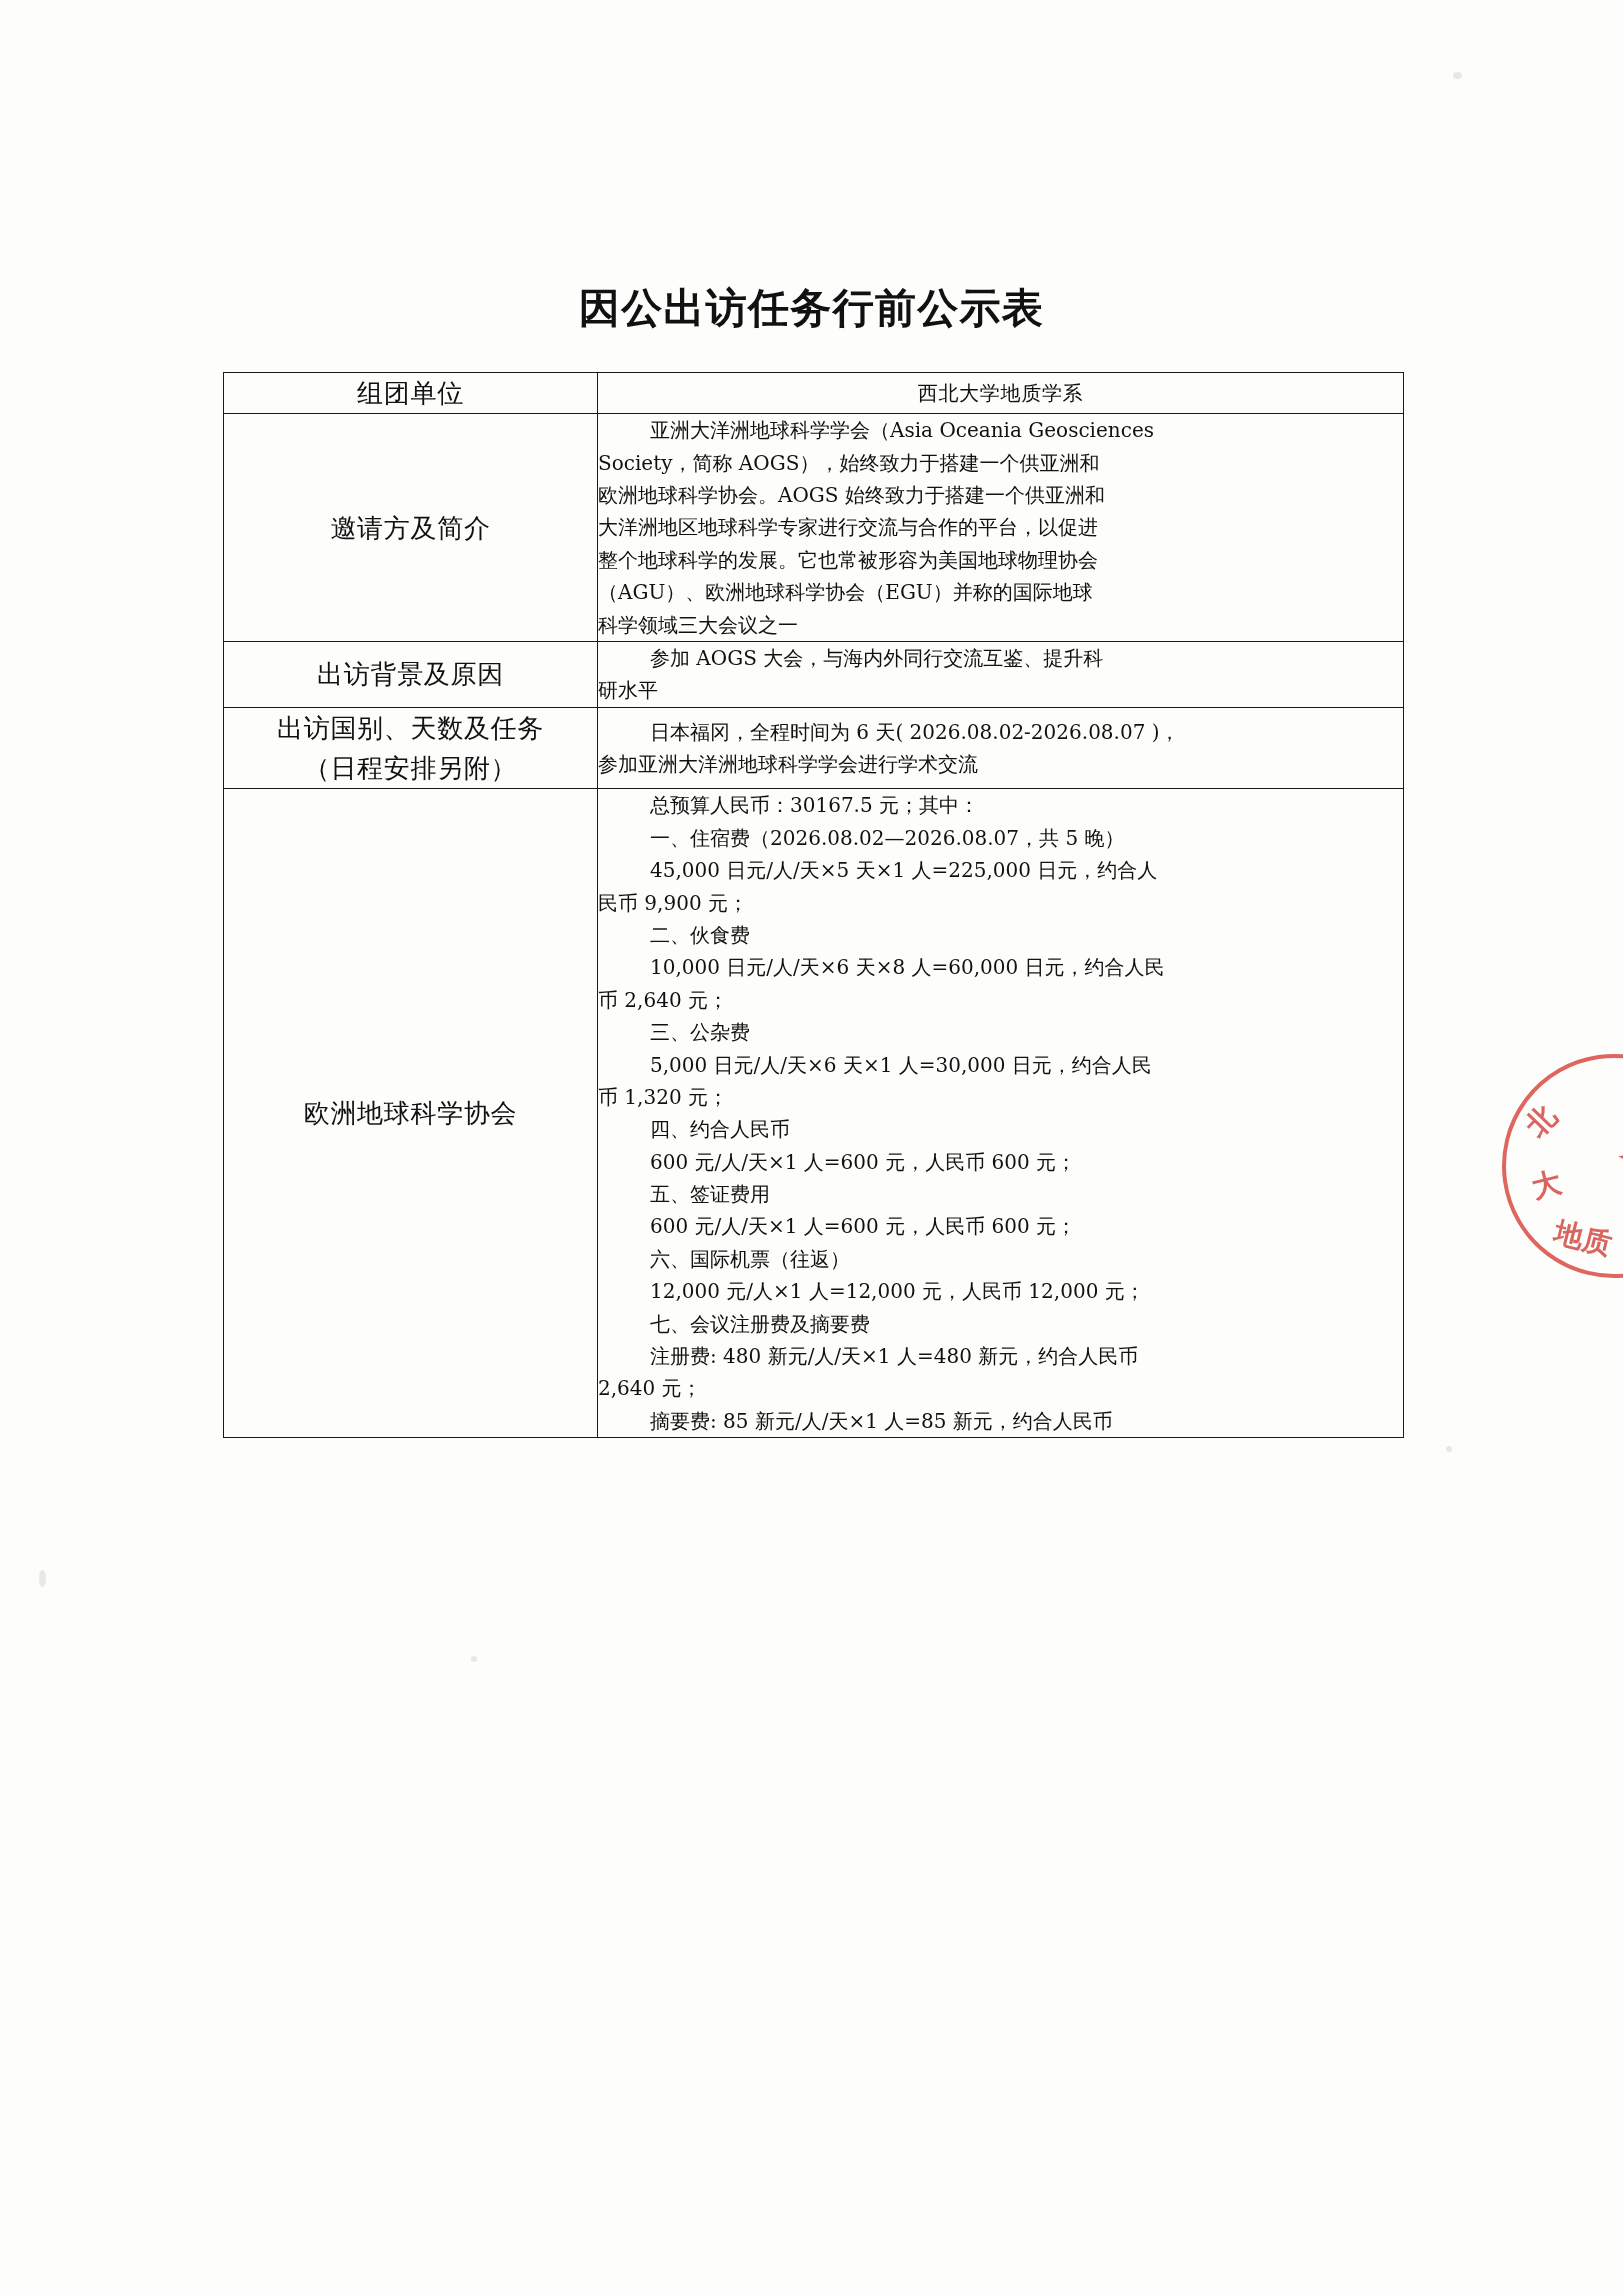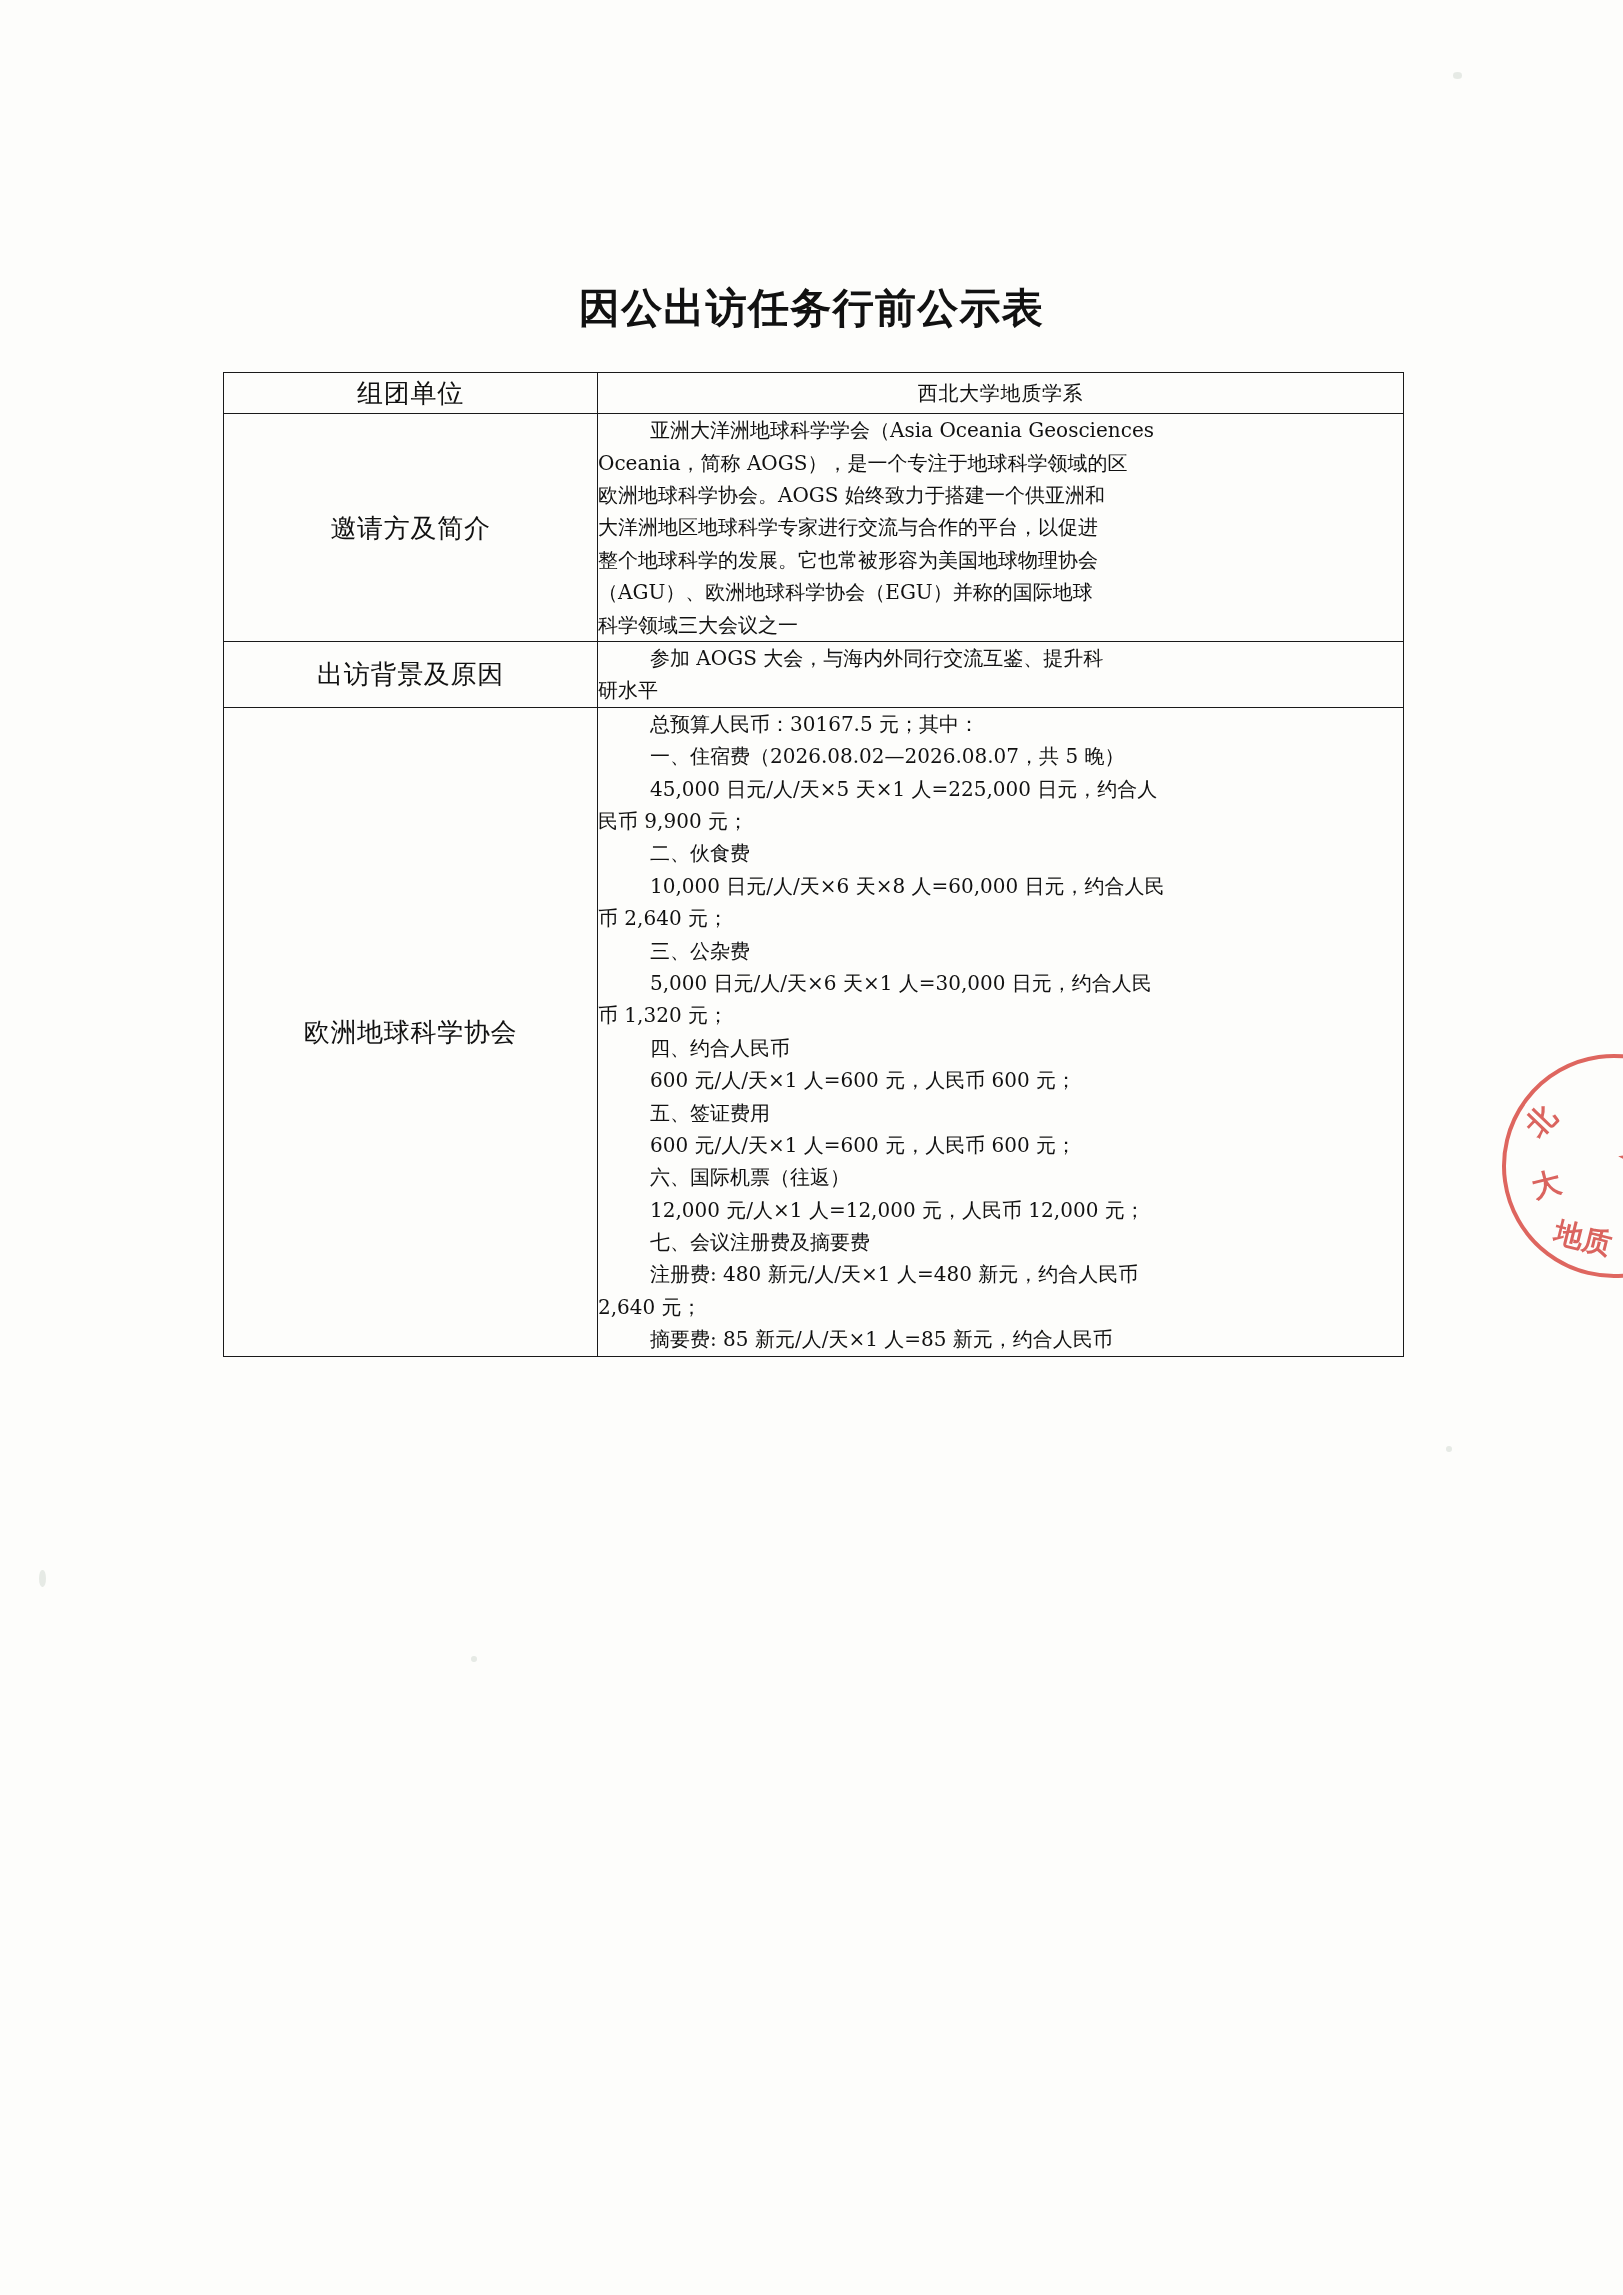--- a/index.html
+++ b/index.html
@@ -155,39 +155,49 @@
           <span class="line">西北大学地质学系</span>
         </td>
       </tr>
 
       <tr>
         <td class="label">
           <span class="lab-line">邀请方及简介</span>
         </td>
         <td class="value">
           <span class="line" style="text-indent:52px;display:block;">亚洲大洋洲地球科学学会（Asia Oceania Geosciences</span>
-          <span class="line">Oceania，简称 AOGS），是一个专注于地球科学领域的区</span>
+          <span class="line">Society，简称 AOGS），始终致力于搭建一个供亚洲和</span>
           <span class="line">欧洲地球科学协会。AOGS 始终致力于搭建一个供亚洲和</span>
           <span class="line">大洋洲地区地球科学专家进行交流与合作的平台，以促进</span>
           <span class="line">整个地球科学的发展。它也常被形容为美国地球物理协会</span>
           <span class="line">（AGU）、欧洲地球科学协会（EGU）并称的国际地球</span>
           <span class="line">科学领域三大会议之一</span>
         </td>
       </tr>
 
       <tr>
         <td class="label">
           <span class="lab-line">出访背景及原因</span>
         </td>
         <td class="value">
           <span class="line" style="text-indent:52px;display:block;">参加 AOGS 大会，与海内外同行交流互鉴、提升科</span>
           <span class="line">研水平</span>
         </td>
       </tr>
 
+      <tr>
+        <td class="label">
+          <span class="lab-line">出访国别、天数及任务</span>
+          <span class="lab-line">（日程安排另附）</span>
+        </td>
+        <td class="value">
+          <span class="line" style="text-indent:52px;display:block;">日本福冈，全程时间为 6 天( 2026.08.02-2026.08.07 )，</span>
+          <span class="line">参加亚洲大洋洲地球科学学会进行学术交流</span>
+        </td>
+      </tr>
 
       <tr>
         <td class="label">
           <span class="lab-line">欧洲地球科学协会</span>
         </td>
         <td class="value budget">
           <span class="hang">总预算人民币：30167.5 元；其中：</span>
           <span class="hang">一、住宿费（2026.08.02—2026.08.07，共 5 晚）</span>
           <span class="hang">45,000 日元/人/天×5 天×1 人=225,000 日元，约合人</span>
           <span class="flush">民币 9,900 元；</span>

